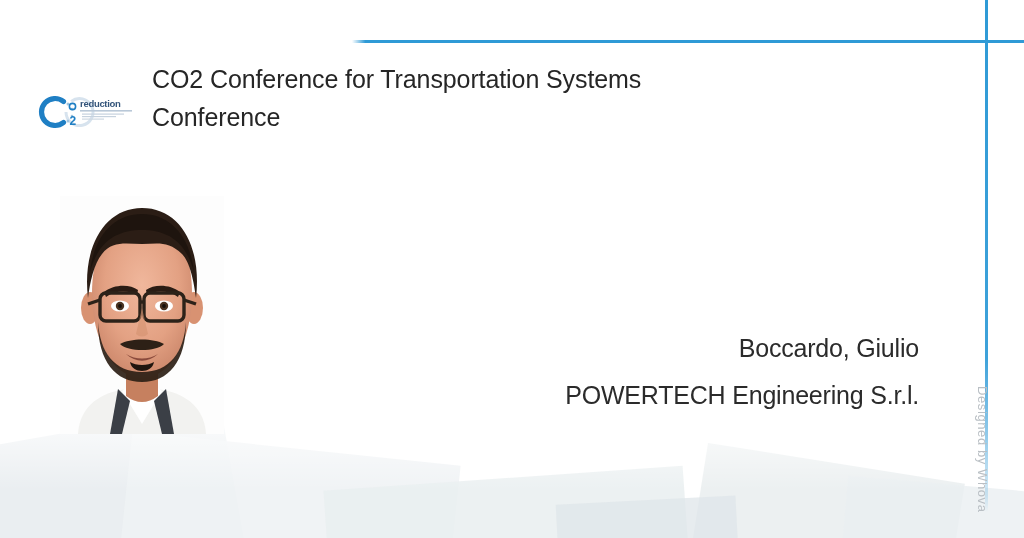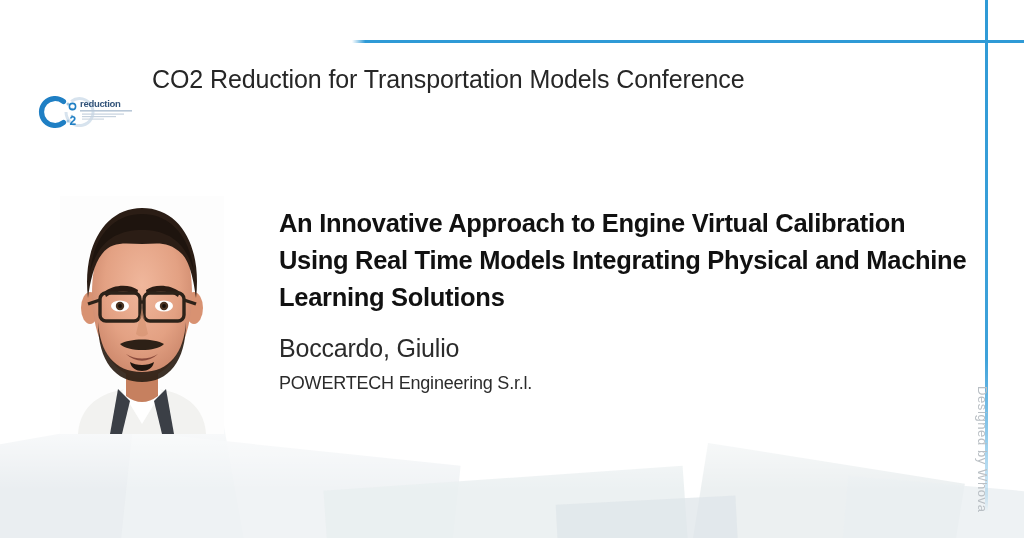--- a/index.html
+++ b/index.html
@@ -147,32 +147,33 @@
     letter-spacing: -0.3px;
   }
 
   
   .speaker {
     position: absolute;
     left: 279px;
     top: 332px;
     width: 640px;
     color: #2b2b2b;
+    text-align: right;
   }
   .speaker-name {
     font-size: 25px;
     line-height: 32px;
     font-weight: 400;
     letter-spacing: -0.2px;
   }
   .speaker-org {
-    font-size: 18px;
+    font-size: 25px;
     line-height: 31px;
     font-weight: 400;
-    margin-top: 4px;
+    margin-top: 16px;
     letter-spacing: -0.2px;
   }
   .speaker-role {
     font-size: 25px;
     line-height: 31px;
     font-weight: 400;
     letter-spacing: -0.2px;
   }
 
   
@@ -224,21 +225,21 @@
       <g>
         <text x="44" y="14" font-family="'Liberation Sans', sans-serif" font-size="9.5" font-weight="bold" fill="#33547a" letter-spacing="-0.3">reduction</text>
         <rect x="44" y="17" width="52" height="1.6" fill="#b9c8d8"></rect>
         <rect x="46" y="20.5" width="42" height="1.2" fill="#c6d2de"></rect>
         <rect x="46" y="23" width="34" height="1.2" fill="#c6d2de"></rect>
         <rect x="46" y="25.5" width="22" height="1.2" fill="#cdd8e2"></rect>
       </g>
     </svg>
   </div>
 
-  <div class="conf-title">CO2 Reduction for Transportation Models Conference</div>
+  <div class="conf-title">CO2 Conference for Transportation Systems Conference</div>
 
   <div class="photo">
     <svg width="164" height="238" viewBox="0 0 164 238" xmlns="http://www.w3.org/2000/svg">
       <defs>
         <clipPath id="pclip">
             <rect x="0" y="0" width="164" height="238"></rect>
           </clipPath>
         <radialGradient id="skin" cx="50%" cy="42%" r="62%">
           <stop offset="0%" stop-color="#f0b79c"></stop>
           <stop offset="60%" stop-color="#e3a183"></stop>
@@ -286,21 +287,20 @@
         <path d="M60 148 C70 142 94 142 104 148 C96 156 68 156 60 148 Z" fill="#2d2016"></path>
 
         <path d="M66 158 C76 164 88 164 98 158 C88 167 76 167 66 158 Z" fill="#8a4a3c"></path>
 
         <path d="M38 126 C38 166 56 186 82 186 C108 186 126 166 126 126 C124 156 110 176 82 176 C54 176 40 156 38 126 Z" fill="#2d2016" opacity=".92"></path>
         <path d="M70 166 C76 170 88 170 94 166 C92 178 72 178 70 166 Z" fill="#20160f"></path>
       </g>
     </svg>
   </div>
 
-  <div class="talk-title">An Innovative Approach to Engine Virtual Calibration Using Real Time Models Integrating Physical and Machine Learning Solutions</div>
 
   <div class="speaker">
     <div class="speaker-name">Boccardo, Giulio</div>
     <div class="speaker-org">POWERTECH Engineering S.r.l.</div>
   </div>
 
   <div class="credit">Designed by Whova</div>
 
 </div>
 

